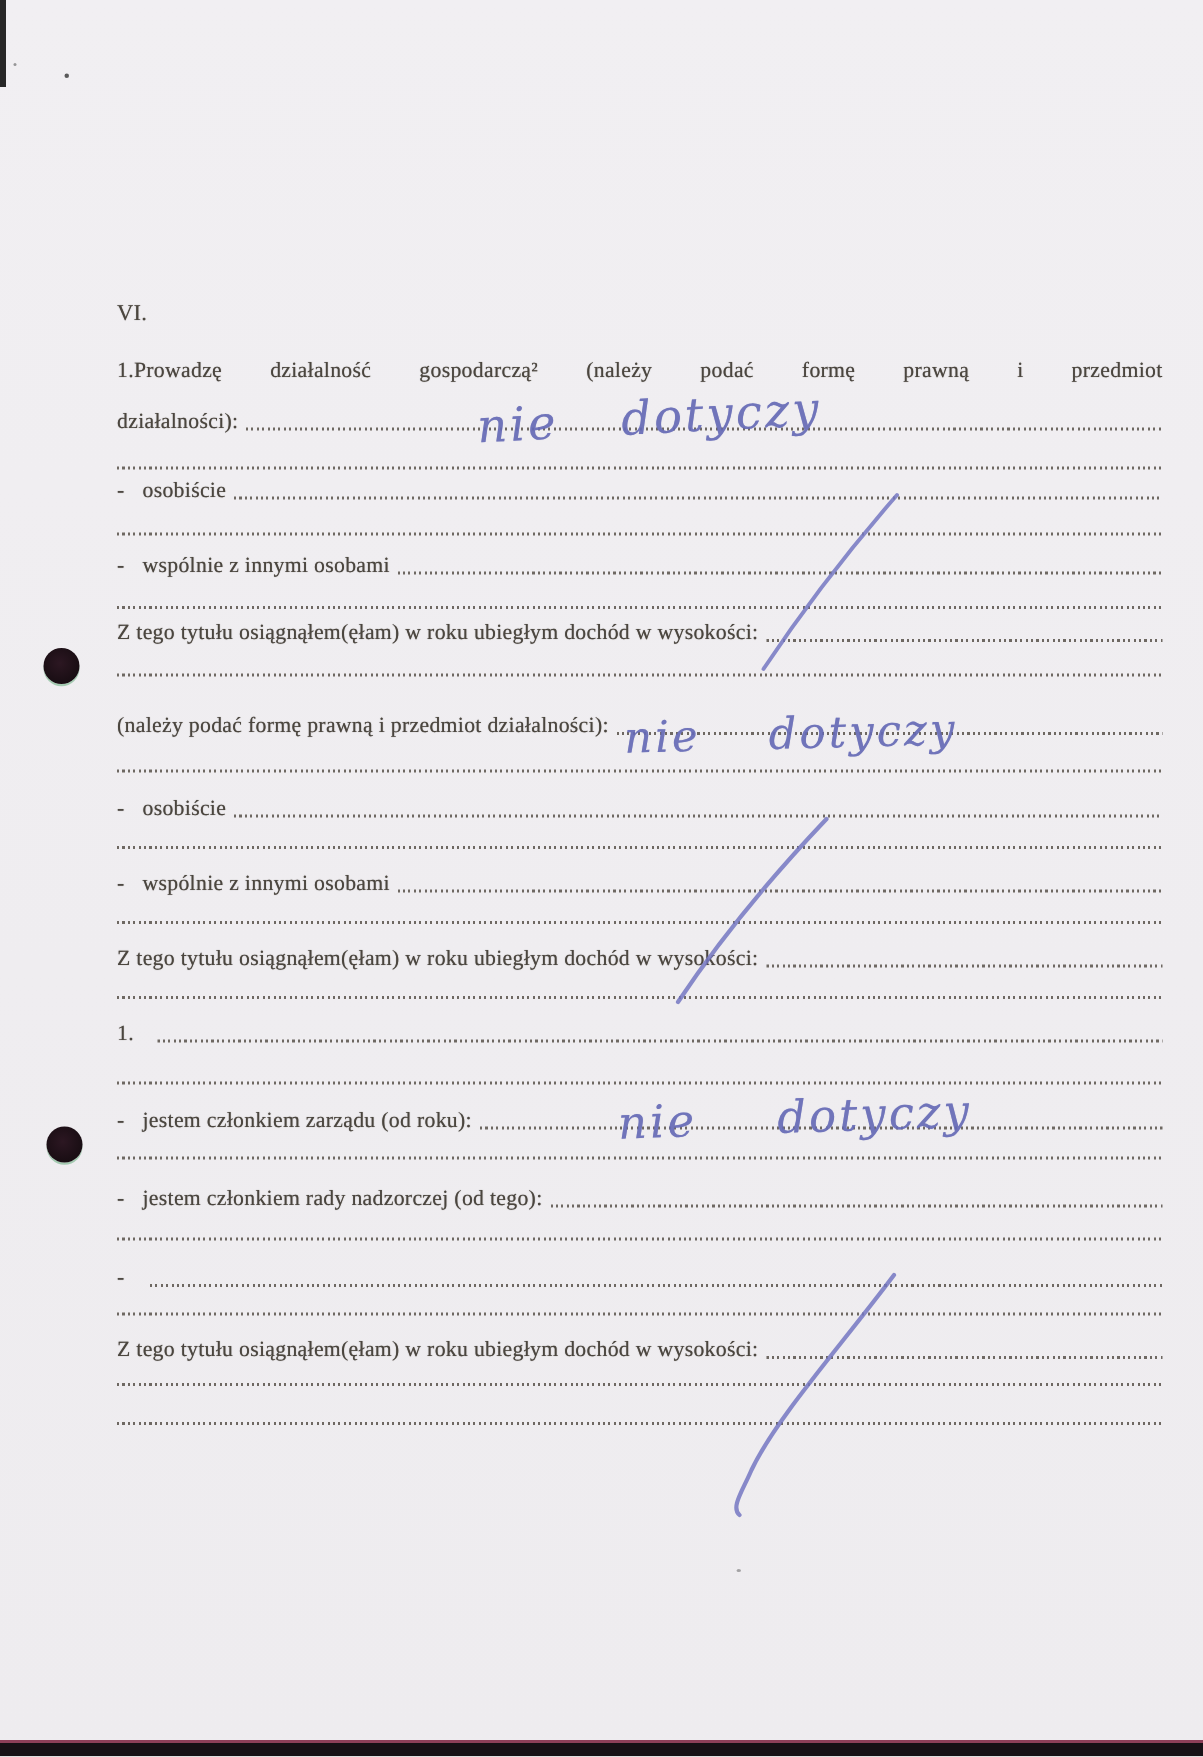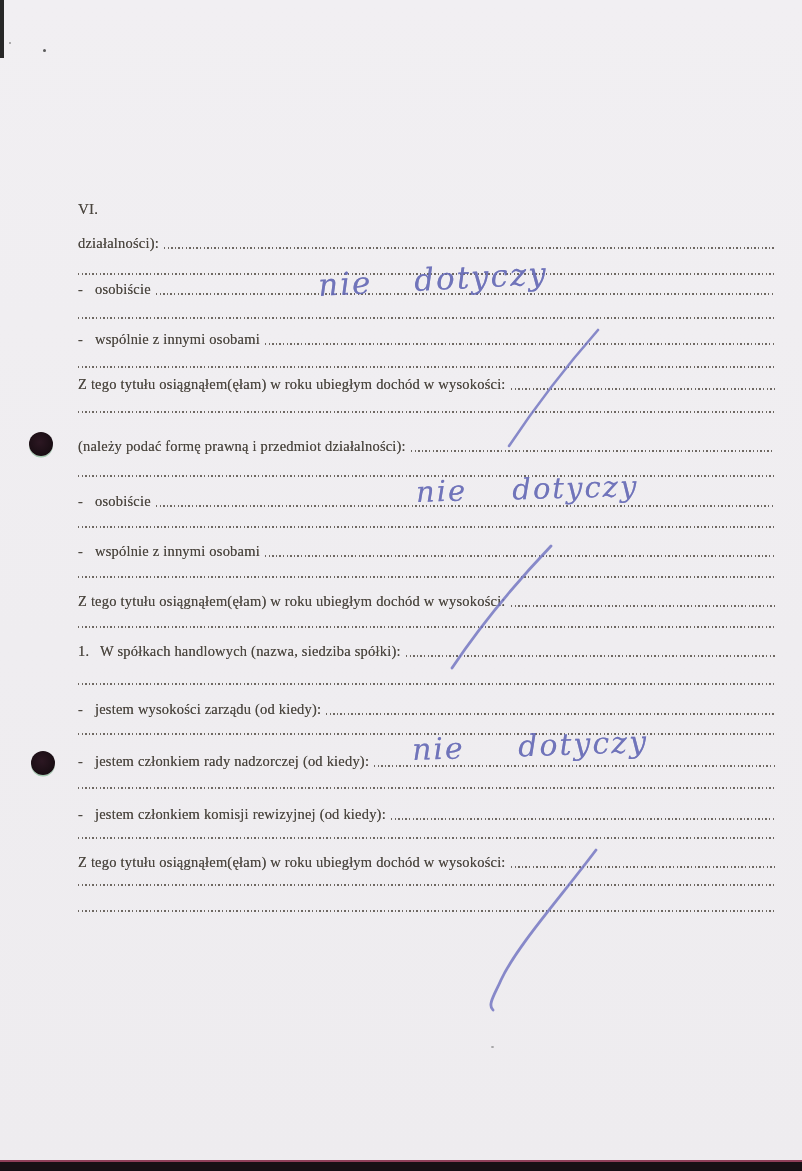--- a/index.html
+++ b/index.html
@@ -60,20 +60,21 @@
 </style>
 </head>
 <body>
 
 <div class="page">
 
   <div class="content">
 
     <div class="heading" style="margin-top:200px">VI.</div>
 
+    <div class="justified" style="margin-top:20px">1.Prowadzę działalność gospodarczą² (należy podać formę prawną i przedmiot</div>
 
     <div class="row" style="margin-top:16px">
       <span>działalności):</span>
       <span class="leader"></span>
     </div>
 
     <div class="dotline" style="margin-top:21px"></div>
 
     <div class="row" style="margin-top:5px">
       <span class="dash">-</span>
@@ -125,45 +126,43 @@
     <div class="row" style="margin-top:14px">
       <span>Z tego tytułu osiągnąłem(ęłam) w roku ubiegłym dochód w wysokości:</span>
       <span class="leader"></span>
     </div>
 
     <div class="dotline" style="margin-top:16px"></div>
 
 
     <div class="row" style="margin-top:14px">
       <span class="num">1.</span>
-      <span>W spółkach handlowych (nazwa, siedziba spółki):</span>
       <span class="leader"></span>
     </div>
 
     <div class="dotline" style="margin-top:23px"></div>
 
     <div class="row" style="margin-top:15px">
       <span class="dash">-</span>
-      <span>jestem wysokości zarządu (od kiedy):</span>
+      <span>jestem członkiem zarządu (od roku):</span>
       <span class="leader"></span>
     </div>
 
     <div class="dotline" style="margin-top:15px"></div>
 
     <div class="row" style="margin-top:17px">
       <span class="dash">-</span>
-      <span>jestem członkiem rady nadzorczej (od kiedy):</span>
+      <span>jestem członkiem rady nadzorczej (od tego):</span>
       <span class="leader"></span>
     </div>
 
     <div class="dotline" style="margin-top:17px"></div>
 
     <div class="row" style="margin-top:16px">
       <span class="dash">-</span>
-      <span>jestem członkiem komisji rewizyjnej (od kiedy):</span>
       <span class="leader"></span>
     </div>
 
     <div class="dotline" style="margin-top:14px"></div>
 
     <div class="row" style="margin-top:14px">
       <span>Z tego tytułu osiągnąłem(ęłam) w roku ubiegłym dochód w wysokości:</span>
       <span class="leader"></span>
     </div>
 

